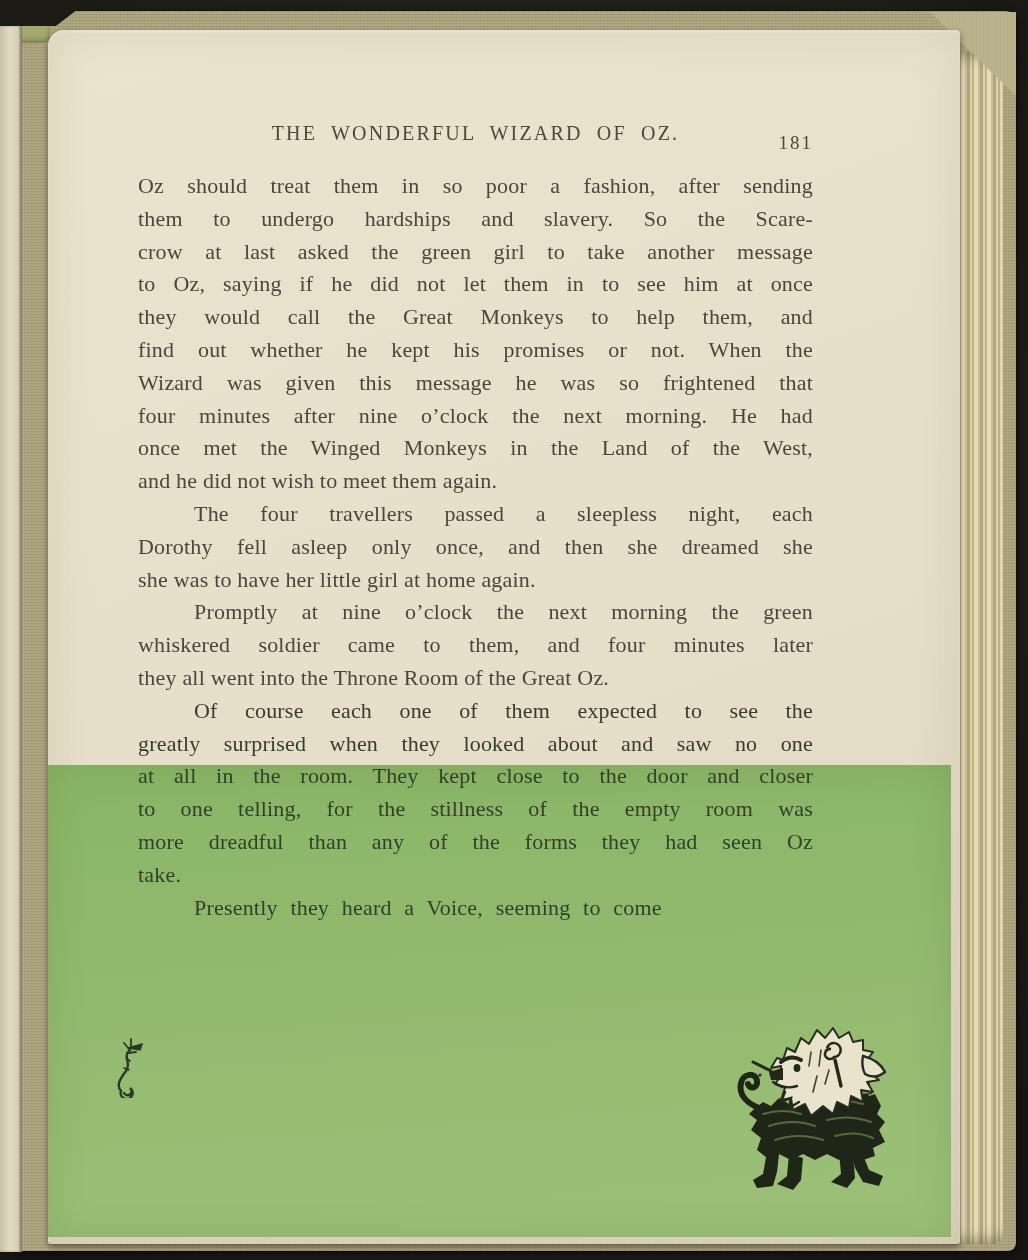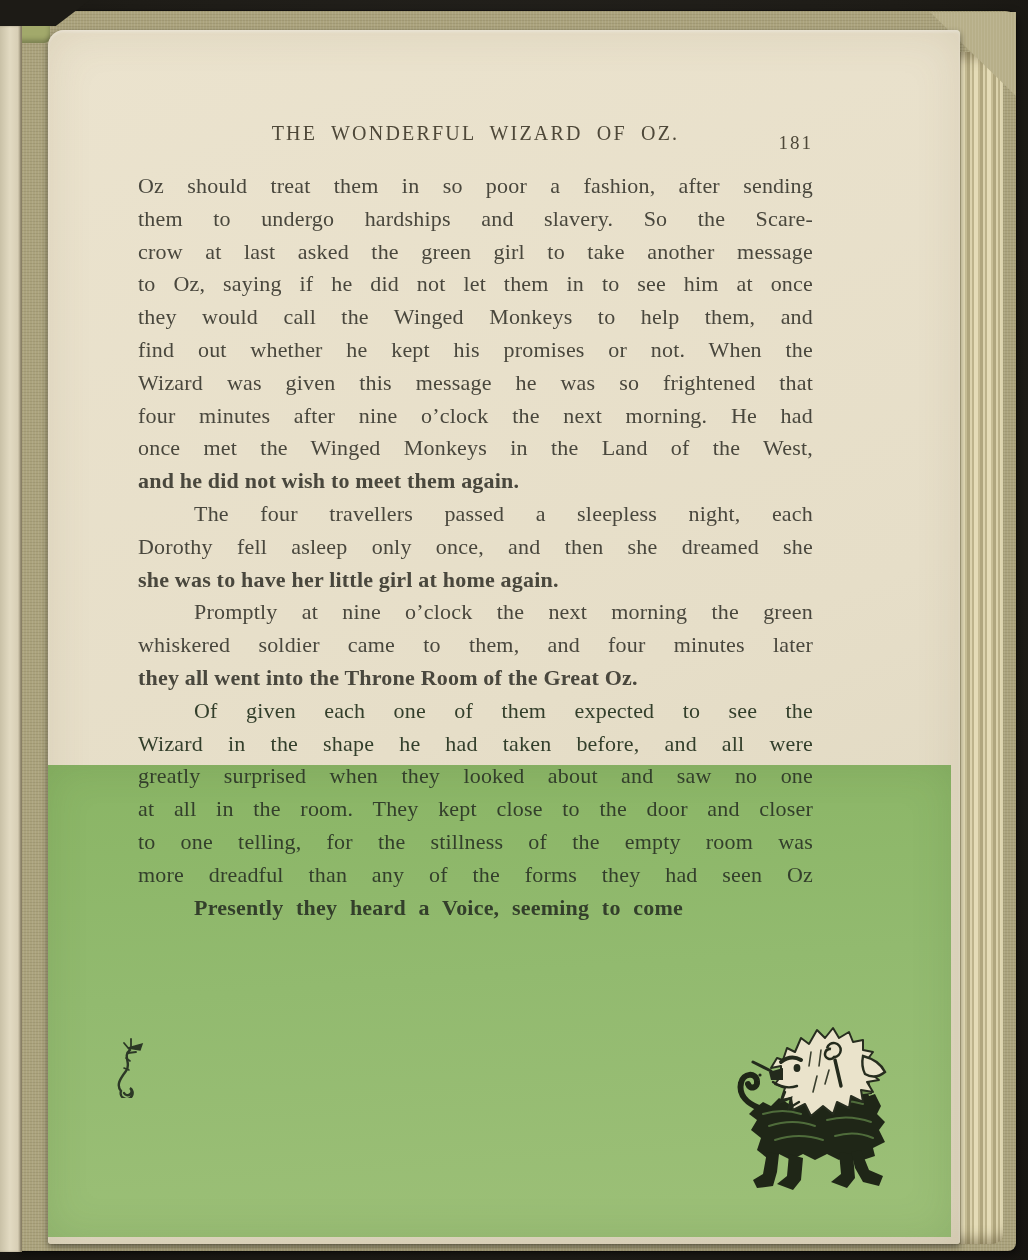--- a/index.html
+++ b/index.html
@@ -45,21 +45,21 @@
     background:linear-gradient(176deg,#8ab565 0%,#92ba6f 45%,#9dc078 100%);
     box-shadow:inset 0 0 40px rgba(60,90,40,.15);}
 
   .header{position:absolute;left:90px;top:92px;width:675px;height:26px;color:#4e4839;}
   .running-title{width:100%;text-align:center;font-size:20px;letter-spacing:2.2px;word-spacing:7px;}
   .page-number{position:absolute;right:0;top:10px;font-size:19px;letter-spacing:2px;}
 
   .body-text{position:absolute;left:90px;top:140px;width:675px;
     font-size:22px;line-height:32.8px;color:#49473d;letter-spacing:.2px;}
   .line{text-align:justify;text-align-last:justify;height:32.8px;overflow:visible;}
-  .line.last{text-align-last:left;font-weight:bold;}
+  .line.last{text-align-last:left;}
   .para.indent .line:first-child{text-indent:56px;}
   .para:nth-child(n+4){color:#333f2b;}
   .para:last-child .line{word-spacing:7px;}
 
   .flourish{position:absolute;left:60px;top:1008px;}
   .toto{position:absolute;left:675px;top:992px;}
 </style>
 </head>
 <body>
 
@@ -79,44 +79,44 @@
       <div class="running-title">THE WONDERFUL WIZARD OF OZ.</div>
       <div class="page-number">181</div>
     </div>
 
     <div class="body-text">
         <div class="para">
           <div class="line">Oz should treat them in so poor a fashion, after sending</div>
           <div class="line">them to undergo hardships and slavery.  So the Scare-</div>
           <div class="line">crow at last asked the green girl to take another message</div>
           <div class="line">to Oz, saying if he did not let them in to see him at once</div>
-          <div class="line">they would call the Winged Monkeys to help them, and</div>
+          <div class="line">they would call the Great Monkeys to help them, and</div>
           <div class="line">find out whether he kept his promises or not.  When the</div>
           <div class="line">Wizard was given this message he was so frightened that</div>
           <div class="line">four minutes after nine o’clock the next morning.  He had</div>
           <div class="line">once met the Winged Monkeys in the Land of the West,</div>
           <div class="line last">and he did not wish to meet them again.</div>
         </div>
         <div class="para indent">
           <div class="line">The four travellers passed a sleepless night, each</div>
           <div class="line">Dorothy fell asleep only once, and then she dreamed she</div>
           <div class="line last">she was to have her little girl at home again.</div>
         </div>
         <div class="para indent">
           <div class="line">Promptly at nine o’clock the next morning the green</div>
           <div class="line">whiskered soldier came to them, and four minutes later</div>
           <div class="line last">they all went into the Throne Room of the Great Oz.</div>
         </div>
         <div class="para indent">
-          <div class="line">Of given each one of them expected to see the</div>
-          <div class="line">Wizard in the shape he had taken before, and all were</div>
+          <div class="line">Of course each one of them expected to see the</div>
           <div class="line">greatly surprised when they looked about and saw no one</div>
           <div class="line">at all in the room.  They kept close to the door and closer</div>
           <div class="line">to one telling, for the stillness of the empty room was</div>
           <div class="line">more dreadful than any of the forms they had seen Oz</div>
+          <div class="line last">take.</div>
         </div>
         <div class="para indent">
           <div class="line last">Presently they heard a Voice, seeming to come</div>
         </div>
       </div>
 
     <svg class="flourish" width="36" height="60" viewBox="0 0 36 60">
       <g fill="none" stroke="#2c3826" stroke-linecap="round">
         <path d="M20 10 L34 6 L32 12 Z" fill="#2c3826" stroke-width="1.5"></path>
         <path d="M16 5 l5 6 M23 1 l0 9 M28 14 l-8 1" stroke-width="1.8"></path>

